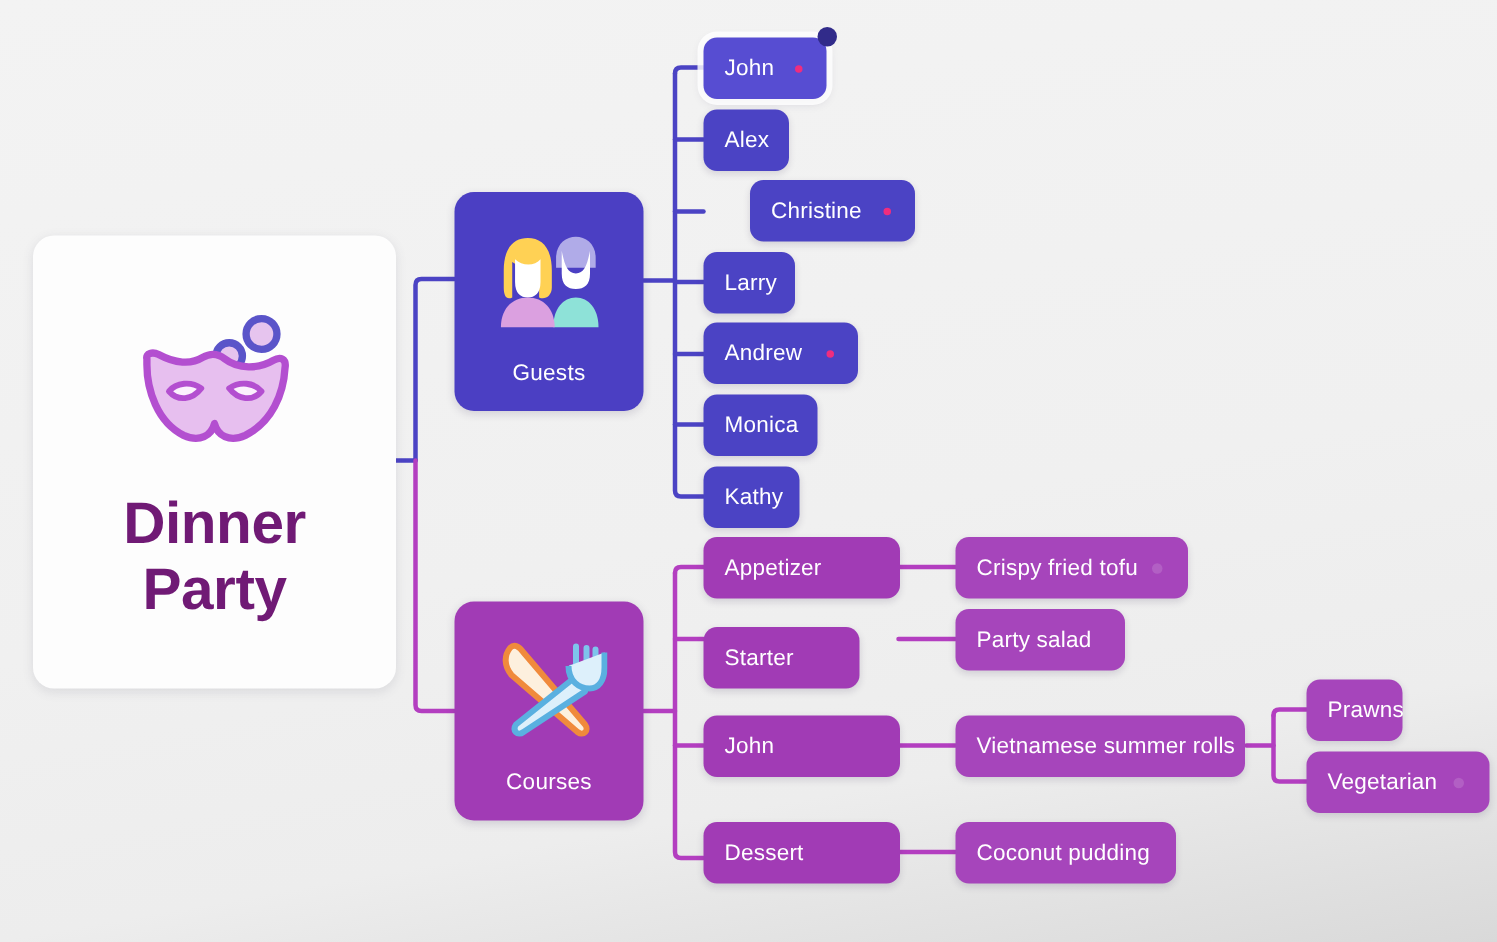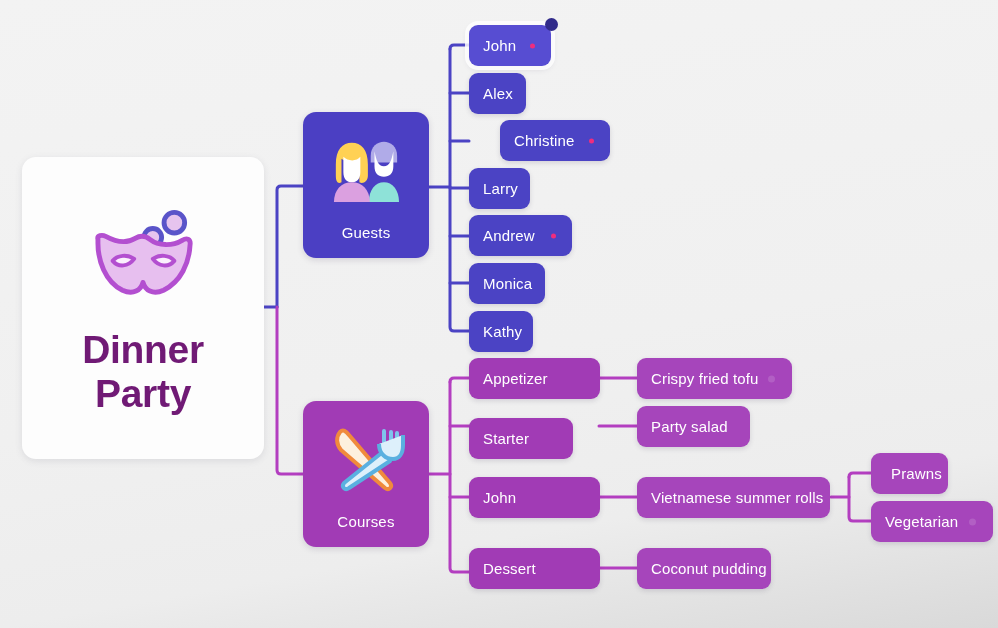--- a/index.html
+++ b/index.html
@@ -79,21 +79,21 @@
   }
   .branch-node .branch-label {
     position: absolute;
     bottom: 17px;
     left: 0; right: 0;
     text-align: center;
     color: #ffffff;
     font-size: 15px;
     letter-spacing: 0.2px;
   }
-  #node-guests  { left: 303px; top: 112px; background: #4b3fc3; }
+  #node-guests  { left: 303px; top: 128px; background: #4b3fc3; }
   #node-courses { left: 303px; top: 401px; background: #a13bb5; }
 
   
   .leaf {
     position: absolute;
     height: 41px;
     border-radius: 9px;
     display: flex;
     align-items: center;
     box-shadow: 0 2px 5px rgba(60,50,90,0.16);
@@ -286,25 +286,25 @@
   </div>
 
   <div class="leaf dish" style="left:637px; top:406px; width:113px;">
     <span>Party salad</span>
   </div>
 
   <div class="leaf dish" style="left:637px; top:477px; width:193px;">
     <span>Vietnamese summer rolls</span>
   </div>
 
-  <div class="leaf dish" style="left:637px; top:548px; width:134px;">
+  <div class="leaf dish" style="left:637px; top:548px; width:147px;">
     <span>Coconut pudding</span>
   </div>
 
-  <div class="leaf sub" style="left:871px; top:453px; width:77px;justify-content:center;">
+  <div class="leaf sub" style="left:871px; top:453px; width:64px;">
     <span>Prawns</span>
   </div>
 
   <div class="leaf sub" style="left:871px; top:501px; width:122px;">
     <span>Vegetarian</span>
     <span class="ghost-dot"></span>
   </div>
 
 </div>
 

